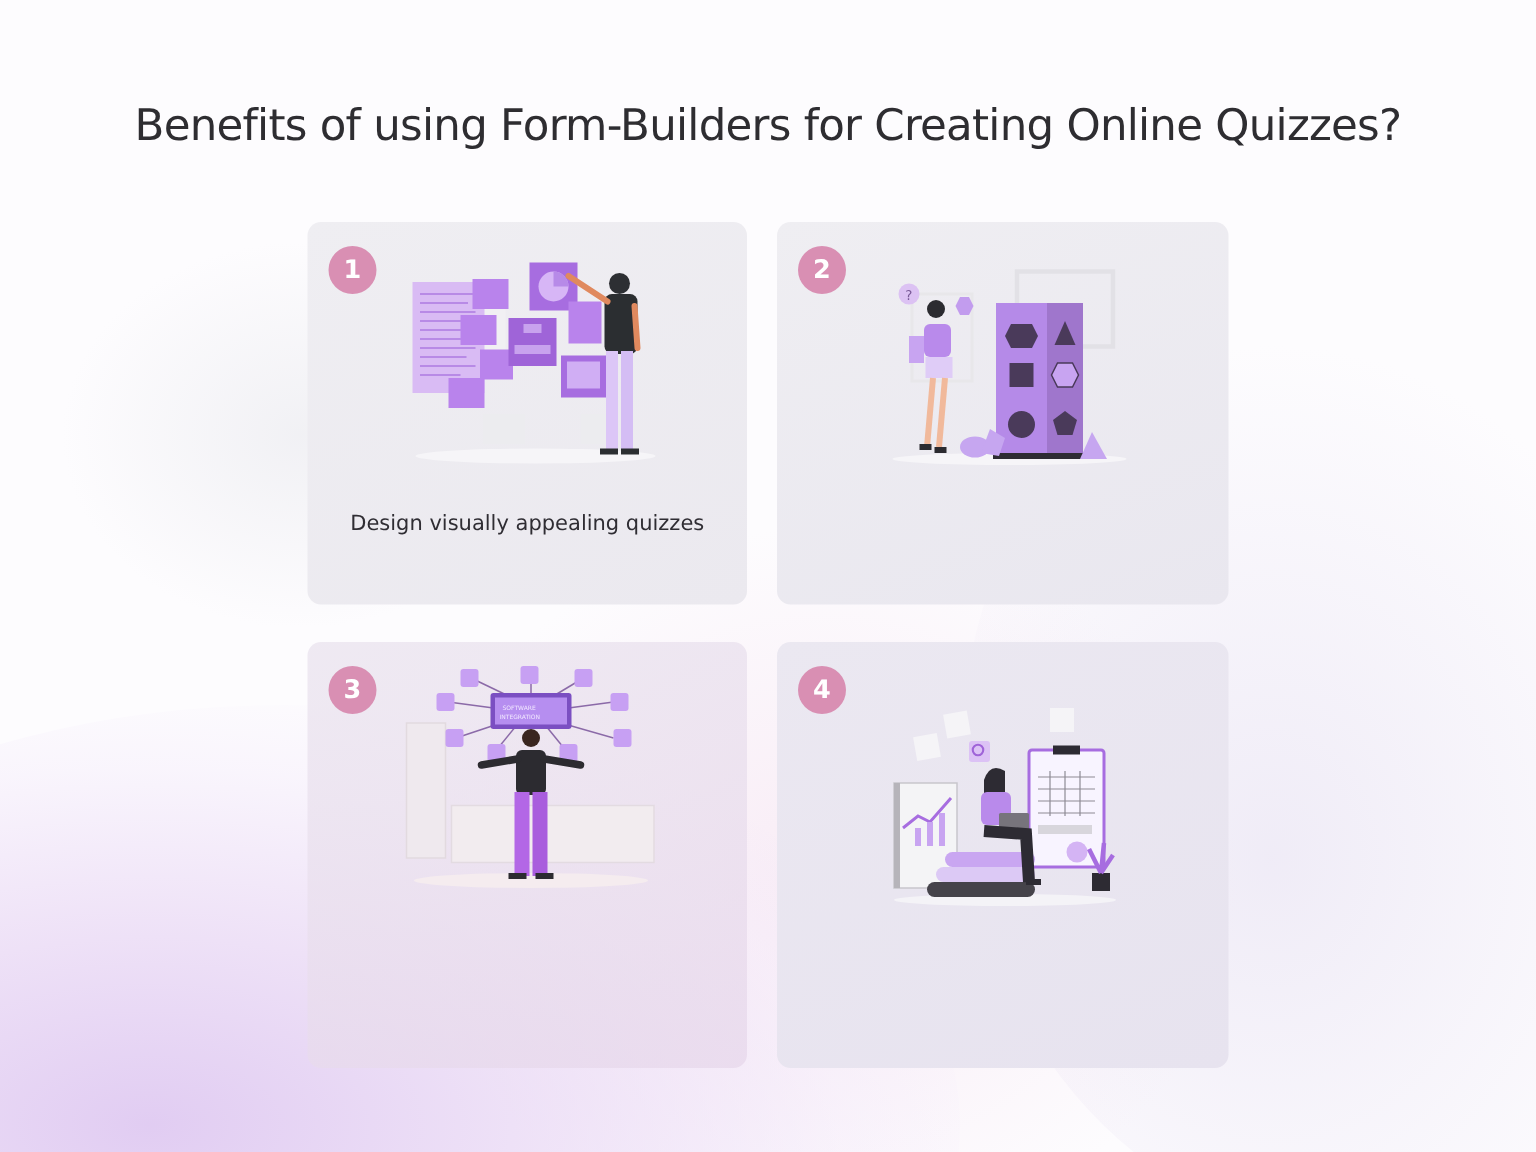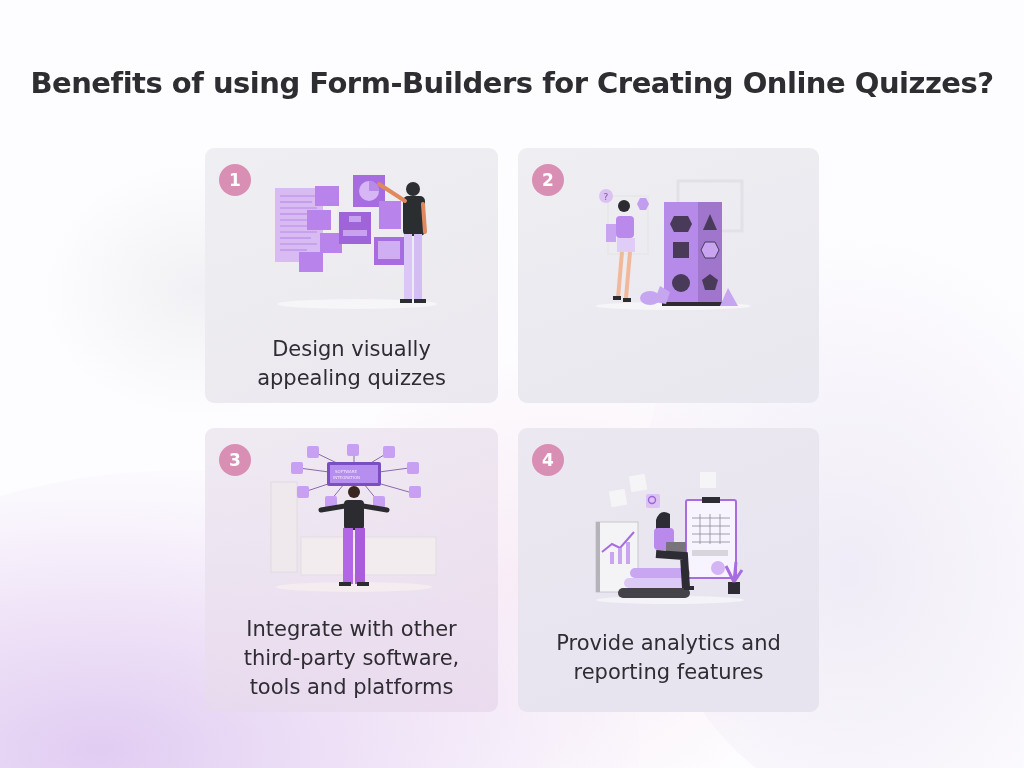--- a/index.html
+++ b/index.html
@@ -22,40 +22,40 @@
   .glow-right {
     position: absolute; left: 640px; top: 200px; width: 520px; height: 620px; border-radius: 50%;
     background: radial-gradient(ellipse at 40% 60%, rgba(238,234,246,0.9) 0%, rgba(255,255,255,0) 65%);
   }
   .glow-left {
     position: absolute; left: 40px; top: 160px; width: 320px; height: 260px; border-radius: 50%;
     background: radial-gradient(ellipse, rgba(238,238,242,0.8) 0%, rgba(255,255,255,0) 70%);
   }
   .title {
     position: absolute; left: 0; top: 66px; width: 1024px; text-align: center;
-    font-size: 29px; font-weight: bold; letter-spacing: -0.5px; color: #2e2d31; margin: 0;
+    font-size: 29px; font-weight: normal; letter-spacing: -0.5px; color: #2e2d31; margin: 0;
   }
   .card {
     position: absolute; border-radius: 9px;
     background: rgba(232,230,238,0.72);
     box-shadow: 0 0 0 0 transparent;
   }
   .card.c1 { left: 205px; top: 148px; width: 293px; height: 255px; background: linear-gradient(160deg, #efeef2 0%, #ebe9ef 100%); }
   .card.c2 { left: 518px; top: 148px; width: 301px; height: 255px; background: linear-gradient(160deg, #efeef2 0%, #e9e7ef 100%); }
   .card.c3 { left: 205px; top: 428px; width: 293px; height: 284px; background: linear-gradient(160deg, rgba(236,230,240,0.85) 0%, rgba(230,214,234,0.7) 100%); }
   .card.c4 { left: 518px; top: 428px; width: 301px; height: 284px; background: linear-gradient(160deg, #ebe8f1 0%, #e7e3ef 100%); }
   .badge {
     position: absolute; left: 14px; top: 16px; width: 32px; height: 32px; border-radius: 50%;
     background: #d98fb3; color: #fff; font-weight: bold; font-size: 17px;
     display: flex; align-items: center; justify-content: center;
   }
   .illus { position: absolute; }
   .card .label {
     position: absolute; left: 20px; right: 20px; text-align: center;
-    font-size: 21px; line-height: 29px; color: #2f2d33;
+    font-size: 14px; line-height: 29px; color: #2f2d33;
   }
   .c1 .label, .c2 .label { top: 187px; }
   .c3 .label { top: 187px; }
   .c4 .label { top: 201px; }
 </style>
 </head>
 <body>
 
 <div class="bg-layer">
   <div class="glow-left"></div>
@@ -181,21 +181,20 @@
 
     <circle cx="85" cy="50" r="6" fill="#3a2620"></circle>
     <rect x="75" y="58" width="20" height="30" rx="4" fill="#2c2b30"></rect>
     <path d="M76 64 L52 68" stroke="#2c2b30" stroke-width="5" stroke-linecap="round"></path>
     <path d="M94 64 L118 68" stroke="#2c2b30" stroke-width="5" stroke-linecap="round"></path>
     <rect x="74" y="86" width="10" height="56" fill="#b367e6"></rect>
     <rect x="86" y="86" width="10" height="56" fill="#a95ddd"></rect>
     <rect x="70" y="140" width="12" height="4" fill="#2c2b30"></rect>
     <rect x="88" y="140" width="12" height="4" fill="#2c2b30"></rect>
   </svg>
-  <div class="label">Integrate with other third-party software, tools and platforms</div>
 </div>
 
 <div class="card c4">
   <div class="badge">4</div>
   <svg class="illus" style="left:72px;top:42px" width="160" height="135" viewBox="0 0 160 135">
     <ellipse cx="80" cy="130" rx="74" ry="4" fill="#f4f3f7"></ellipse>
     <rect x="20" y="20" width="16" height="16" fill="#f5f4f7" transform="rotate(-10 28 28)"></rect>
     <rect x="40" y="5" width="16" height="16" fill="#f5f4f7" transform="rotate(-10 48 13)"></rect>
     <rect x="110" y="2" width="16" height="16" fill="#f5f4f7"></rect>
     <rect x="56" y="24" width="14" height="14" rx="2" fill="#dcc2f5"></rect>
@@ -228,14 +227,13 @@
 
     <path d="M66 50 Q70 38 80 44 L80 60 L66 60 Z" fill="#2d2b33"></path>
     <rect x="64" y="58" width="20" height="22" rx="4" fill="#b98aeb"></rect>
     <rect x="76" y="72" width="20" height="14" rx="1" fill="#77747c"></rect>
     <path d="M66 84 L94 86 L96 118" stroke="#2d2b33" stroke-width="8" fill="none"></path>
     <rect x="94" y="116" width="10" height="4" fill="#2d2b33"></rect>
 
     <rect x="138" y="112" width="12" height="12" fill="#2d2b33"></rect>
     <path d="M144 112 L136 96 M144 112 L146 92 M144 112 L152 100" stroke="#a76de0" stroke-width="3"></path>
   </svg>
-  <div class="label">Provide analytics and reporting features</div>
 </div>
 
 </body></html>

